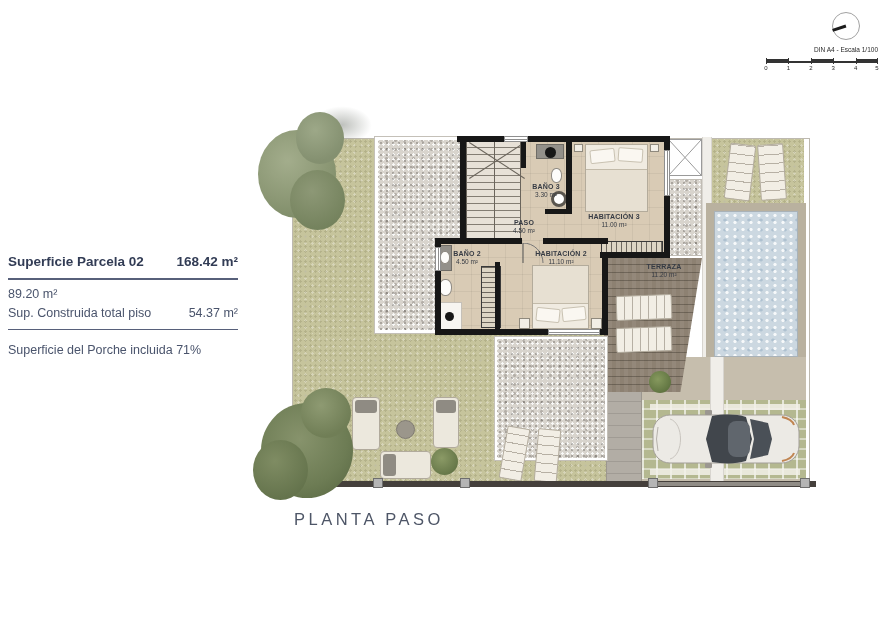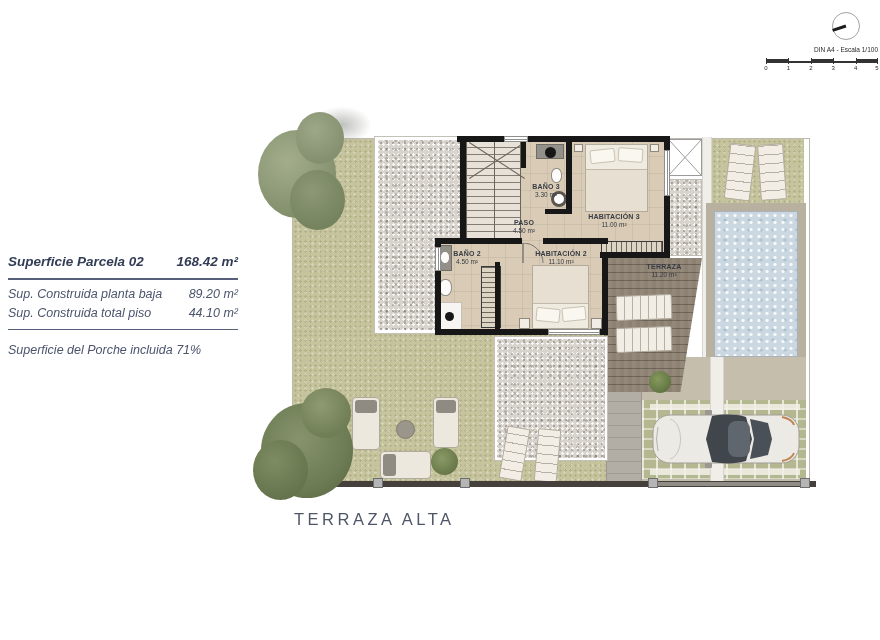--- a/index.html
+++ b/index.html
@@ -65,21 +65,21 @@
   .counter{background:#93908a;border:1px solid #6f6c66;}
   .blob{position:absolute;border-radius:50%;}
 
   
   .room-label{position:absolute;transform:translateX(-50%);text-align:center;
     color:#363b44;line-height:1.2;z-index:9;white-space:nowrap;}
   .room-label .nm{font-size:7px;font-weight:700;letter-spacing:.2px;}
   .room-label .ar{font-size:6.5px;font-weight:400;}
 
   
-  .panel{left:8px;top:252px;width:230px;font-size:12.5px;color:#4a546c;font-style:italic;}
+  .panel{left:8px;top:252px;width:230px;font-size:12.5px;color:#4a546c;}
   .prow{display:flex;justify-content:space-between;line-height:1.5;}
   .ptitle{font-weight:700;font-size:13.5px;color:#323c55;
     border-bottom:2px solid #57607a;padding-bottom:6px;}
   .pgroup{border-bottom:1.5px solid #57607a;padding:5px 0 6px 0;}
   .ptotal{padding-top:6px;color:#3e4861;font-weight:600;}
   .ptotal .val{font-weight:400;font-size:10px;padding-top:2px;}
   .pnote{margin-top:13px;}
 
   .plan-title{font-size:16.5px;letter-spacing:3.5px;color:#4e5667;}
   .scale-text{font-size:6.5px;color:#2a2a2a;text-align:right;}
@@ -113,26 +113,25 @@
   <span class="ticknum" style="left:111px;">5</span>
 </div>
 
 <div class="abs panel">
   <div class="prow ptitle">
     <span>Superficie Parcela 02</span>
     <span>168.42 m²</span>
   </div>
   <div class="pgroup">
     <div class="prow">
-      <span>Sup. Construida planta baja</span>
       <span>89.20 m²</span>
     </div>
     <div class="prow">
       <span>Sup. Construida total piso</span>
-      <span>44.10 m²</span>
+      <span>54.37 m²</span>
     </div>
   </div>
   <div class="pnote">Superficie del Porche incluida 71%</div>
 </div>
 
 <div class="abs" style="left:292px;top:138px;width:518px;height:349px;border:1px solid #bdb9b0;"></div>
 
 <div class="abs lawn" style="left:293px;top:139px;width:85px;height:346px;"></div>
 <div class="abs lawn" style="left:293px;top:333px;width:317px;height:152px;"></div>
 <div class="abs lawn" style="left:712px;top:139px;width:92px;height:64px;"></div>
@@ -295,13 +294,13 @@
 </div>
 <div class="room-label" style="left:561px;top:250px;">
   <div class="nm">HABITACIÓN 2</div>
     <div class="ar">11.10 m²</div>
 </div>
 <div class="room-label" style="left:664px;top:263px;">
   <div class="nm">TERRAZA</div>
     <div class="ar">11.20 m²</div>
 </div>
 
-<div class="abs plan-title" style="left:294px;top:510px;">TERRAZA ALTA</div>
+<div class="abs plan-title" style="left:294px;top:510px;">PLANTA PASO</div>
 
 </body></html>

